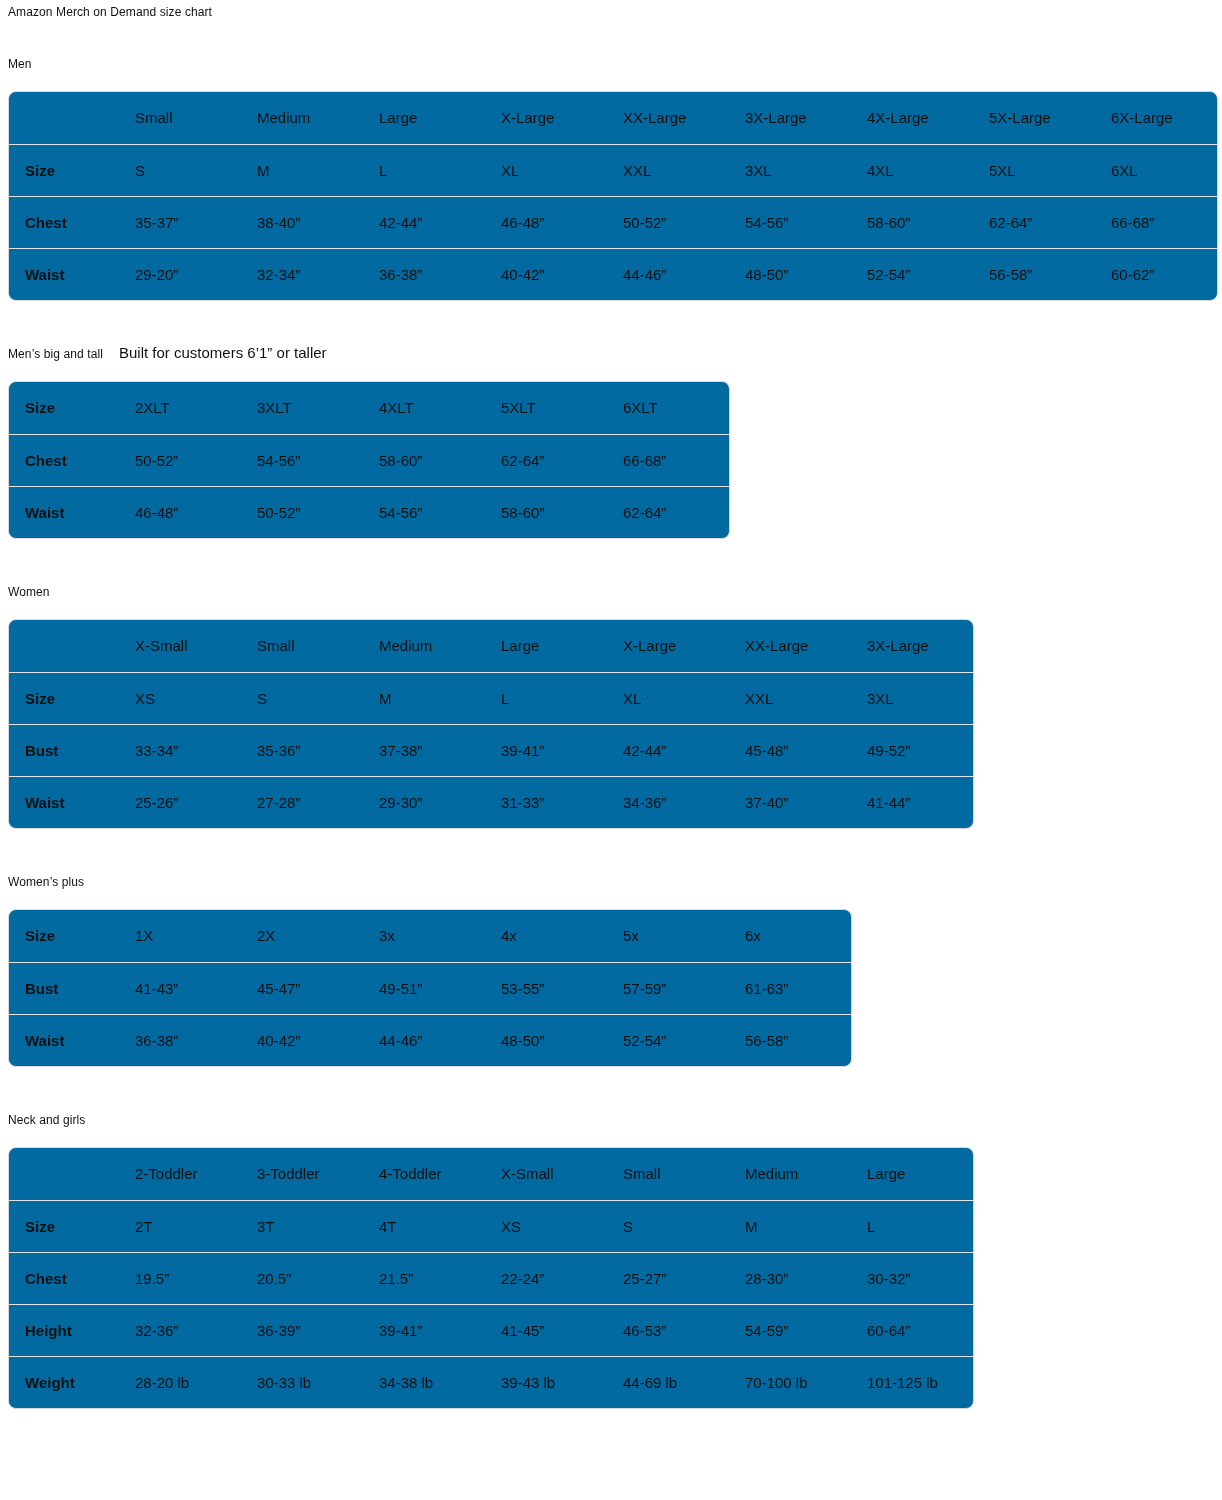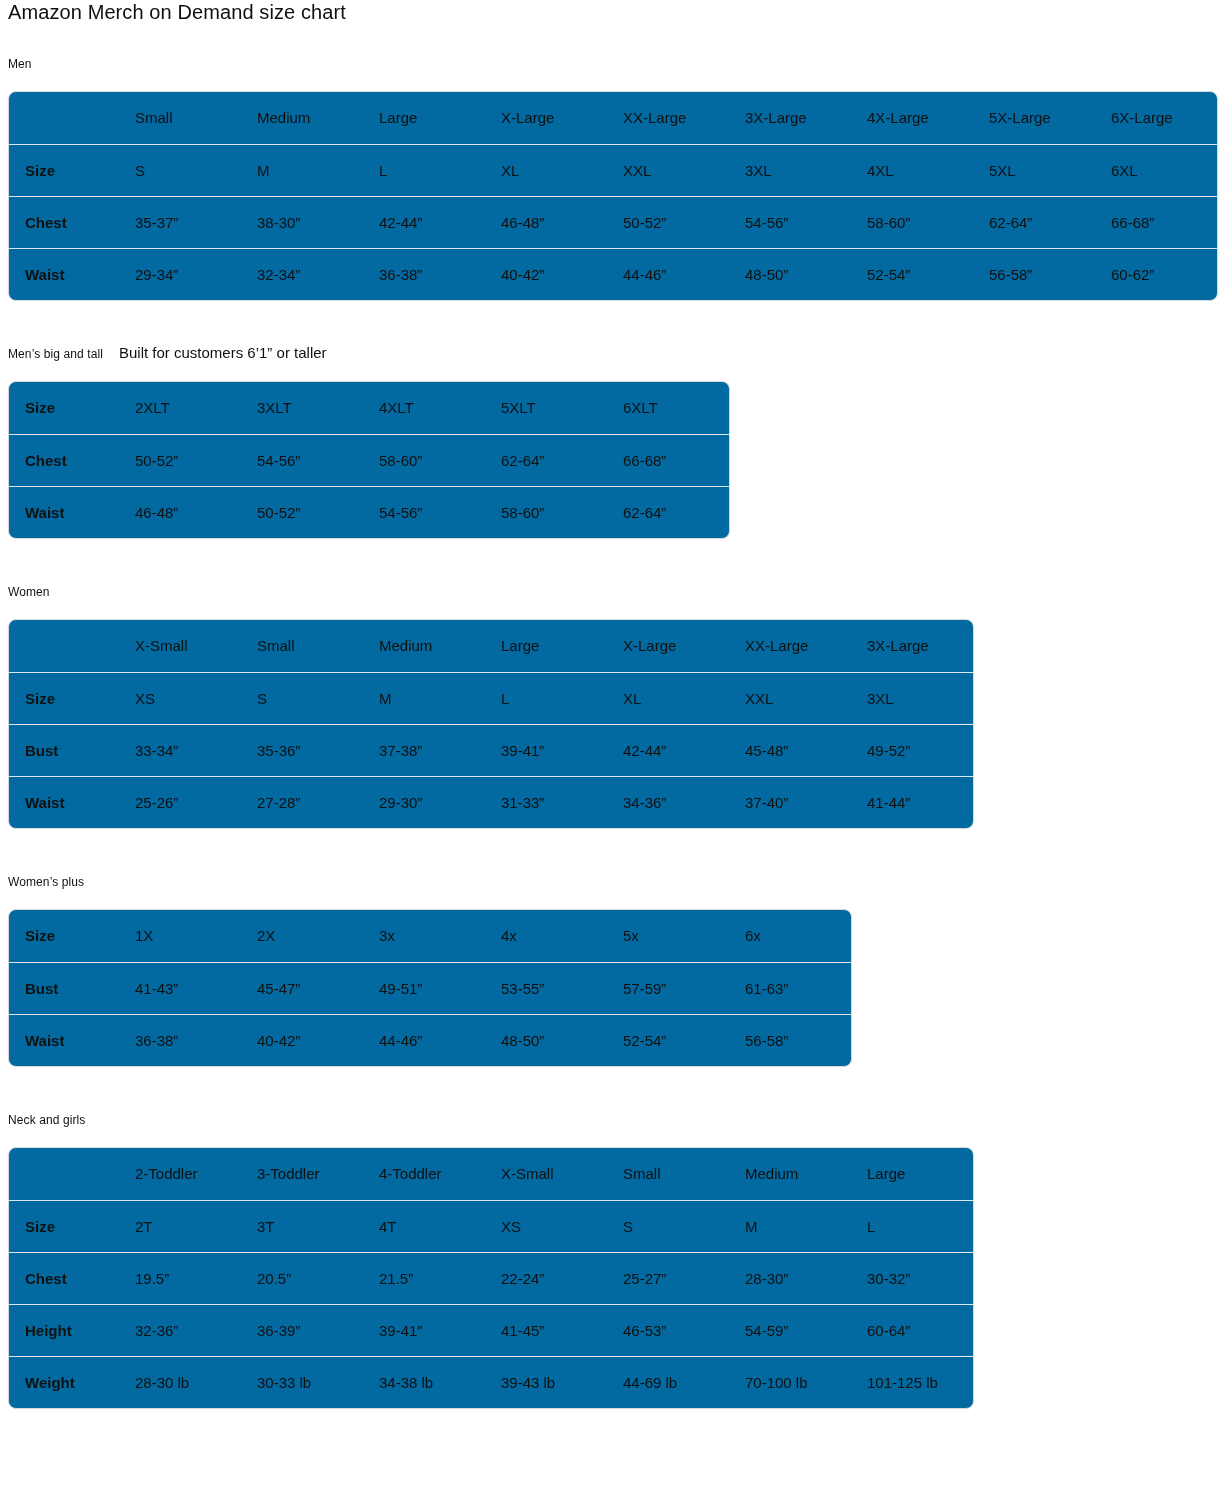--- a/index.html
+++ b/index.html
@@ -11,21 +11,21 @@
   *{box-sizing:border-box;}
   html,body{margin:0;padding:0;background:var(--bg);}
   body{
     width:1222px;
     min-height:1500px;
     font-family:"Liberation Sans","DejaVu Sans",sans-serif;
     color:var(--text);
     padding:2px 8px 0 8px;
   }
   .page-title{
-    font-size:20px;
+    font-size:12px;
     font-weight:400;
     line-height:20px;
     margin:0;
     letter-spacing:.1px;
   }
   .section{margin-top:42px;}
   .section.first{margin-top:31px;}
   .heading-row{
     display:flex;
     align-items:baseline;
@@ -98,32 +98,32 @@
             <div class="cell" role="cell">XL</div>
             <div class="cell" role="cell">XXL</div>
             <div class="cell" role="cell">3XL</div>
             <div class="cell" role="cell">4XL</div>
             <div class="cell" role="cell">5XL</div>
             <div class="cell" role="cell">6XL</div>
           </div>
           <div class="row" role="row" style="grid-template-columns: 110px repeat(9, 122px);">
             <div class="row-label" role="rowheader">Chest</div>
             <div class="cell" role="cell">35-37”</div>
-            <div class="cell" role="cell">38-30”</div>
+            <div class="cell" role="cell">38-40”</div>
             <div class="cell" role="cell">42-44”</div>
             <div class="cell" role="cell">46-48”</div>
             <div class="cell" role="cell">50-52”</div>
             <div class="cell" role="cell">54-56”</div>
             <div class="cell" role="cell">58-60”</div>
             <div class="cell" role="cell">62-64”</div>
             <div class="cell" role="cell">66-68”</div>
           </div>
           <div class="row" role="row" style="grid-template-columns: 110px repeat(9, 122px);">
             <div class="row-label" role="rowheader">Waist</div>
-            <div class="cell" role="cell">29-34”</div>
+            <div class="cell" role="cell">29-20”</div>
             <div class="cell" role="cell">32-34”</div>
             <div class="cell" role="cell">36-38”</div>
             <div class="cell" role="cell">40-42”</div>
             <div class="cell" role="cell">44-46”</div>
             <div class="cell" role="cell">48-50”</div>
             <div class="cell" role="cell">52-54”</div>
             <div class="cell" role="cell">56-58”</div>
             <div class="cell" role="cell">60-62”</div>
           </div>
         </div>
@@ -281,21 +281,21 @@
             <div class="cell" role="cell">32-36”</div>
             <div class="cell" role="cell">36-39”</div>
             <div class="cell" role="cell">39-41”</div>
             <div class="cell" role="cell">41-45”</div>
             <div class="cell" role="cell">46-53”</div>
             <div class="cell" role="cell">54-59”</div>
             <div class="cell" role="cell">60-64”</div>
           </div>
           <div class="row" role="row" style="grid-template-columns: 110px repeat(7, 122px);">
             <div class="row-label" role="rowheader">Weight</div>
-            <div class="cell" role="cell">28-30 lb</div>
+            <div class="cell" role="cell">28-20 lb</div>
             <div class="cell" role="cell">30-33 lb</div>
             <div class="cell" role="cell">34-38 lb</div>
             <div class="cell" role="cell">39-43 lb</div>
             <div class="cell" role="cell">44-69 lb</div>
             <div class="cell" role="cell">70-100 lb</div>
             <div class="cell" role="cell">101-125 lb</div>
           </div>
         </div>
       </section>
     </div>

